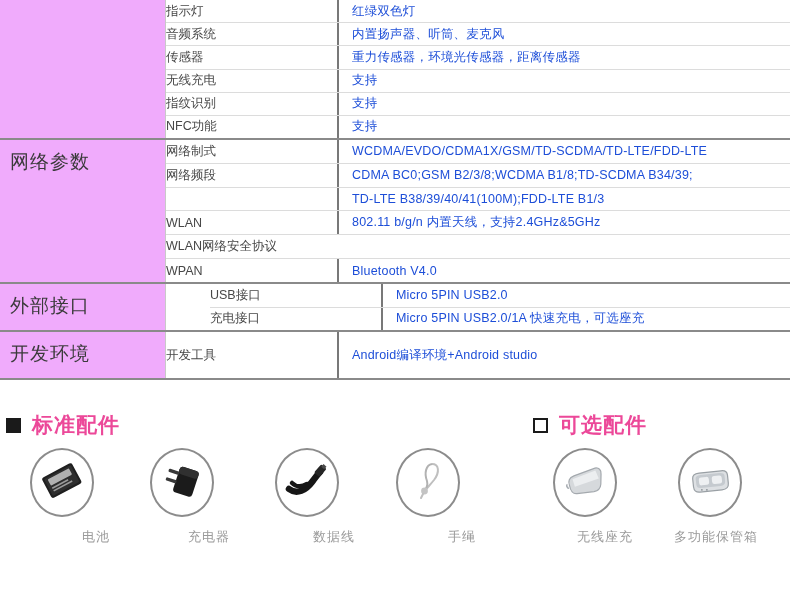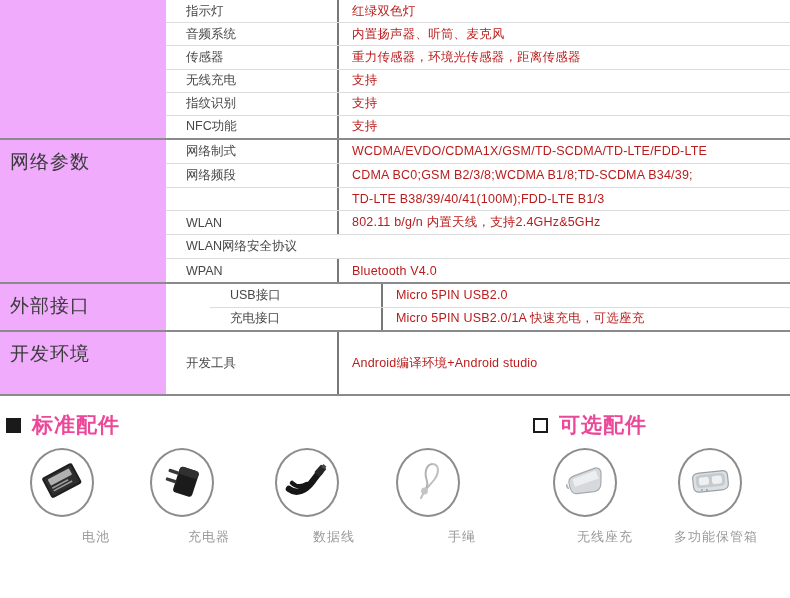--- a/index.html
+++ b/index.html
@@ -28,40 +28,40 @@
     color:#3a3a3a;
     letter-spacing:1px;
     padding:9px 0 0 10px;
   }
   .rows{flex:1;display:flex;flex-direction:column;}
   .row{flex:1;display:flex;align-items:center;border-bottom:1px solid #dcdcdc;}
   .row:last-child{border-bottom:none;}
   .cell-attr{
     width:171px;min-width:171px;
     box-sizing:border-box;
-    padding-left:20px;
+    padding-left:0;
     font-size:12.5px;
     color:#474747;
     white-space:nowrap;
   }
   .cell-value{
     flex:1;
     align-self:stretch;
     display:flex;align-items:center;
     border-left:2px solid #787878;
     padding-left:13px;
     font-size:12.5px;
-    color:#b91c1c;
+    color:#1d4ed8;
     letter-spacing:0.2px;
     white-space:nowrap;
   }
   .h-a{height:138px;}
   .h-b{height:144px;box-sizing:border-box;}
   .h-c{height:48px;box-sizing:border-box;gap:44px;}
-  .h-d{height:66px;box-sizing:border-box;}
+  .h-d{height:50px;box-sizing:border-box;}
 
   
   .acc-header{
     position:absolute;top:411px;
     display:flex;align-items:center;gap:11px;
     font-size:21px;font-weight:bold;color:#ec4899;
     letter-spacing:1px;
   }
   #std-header{left:6px;}
   #opt-header{left:533px;}

